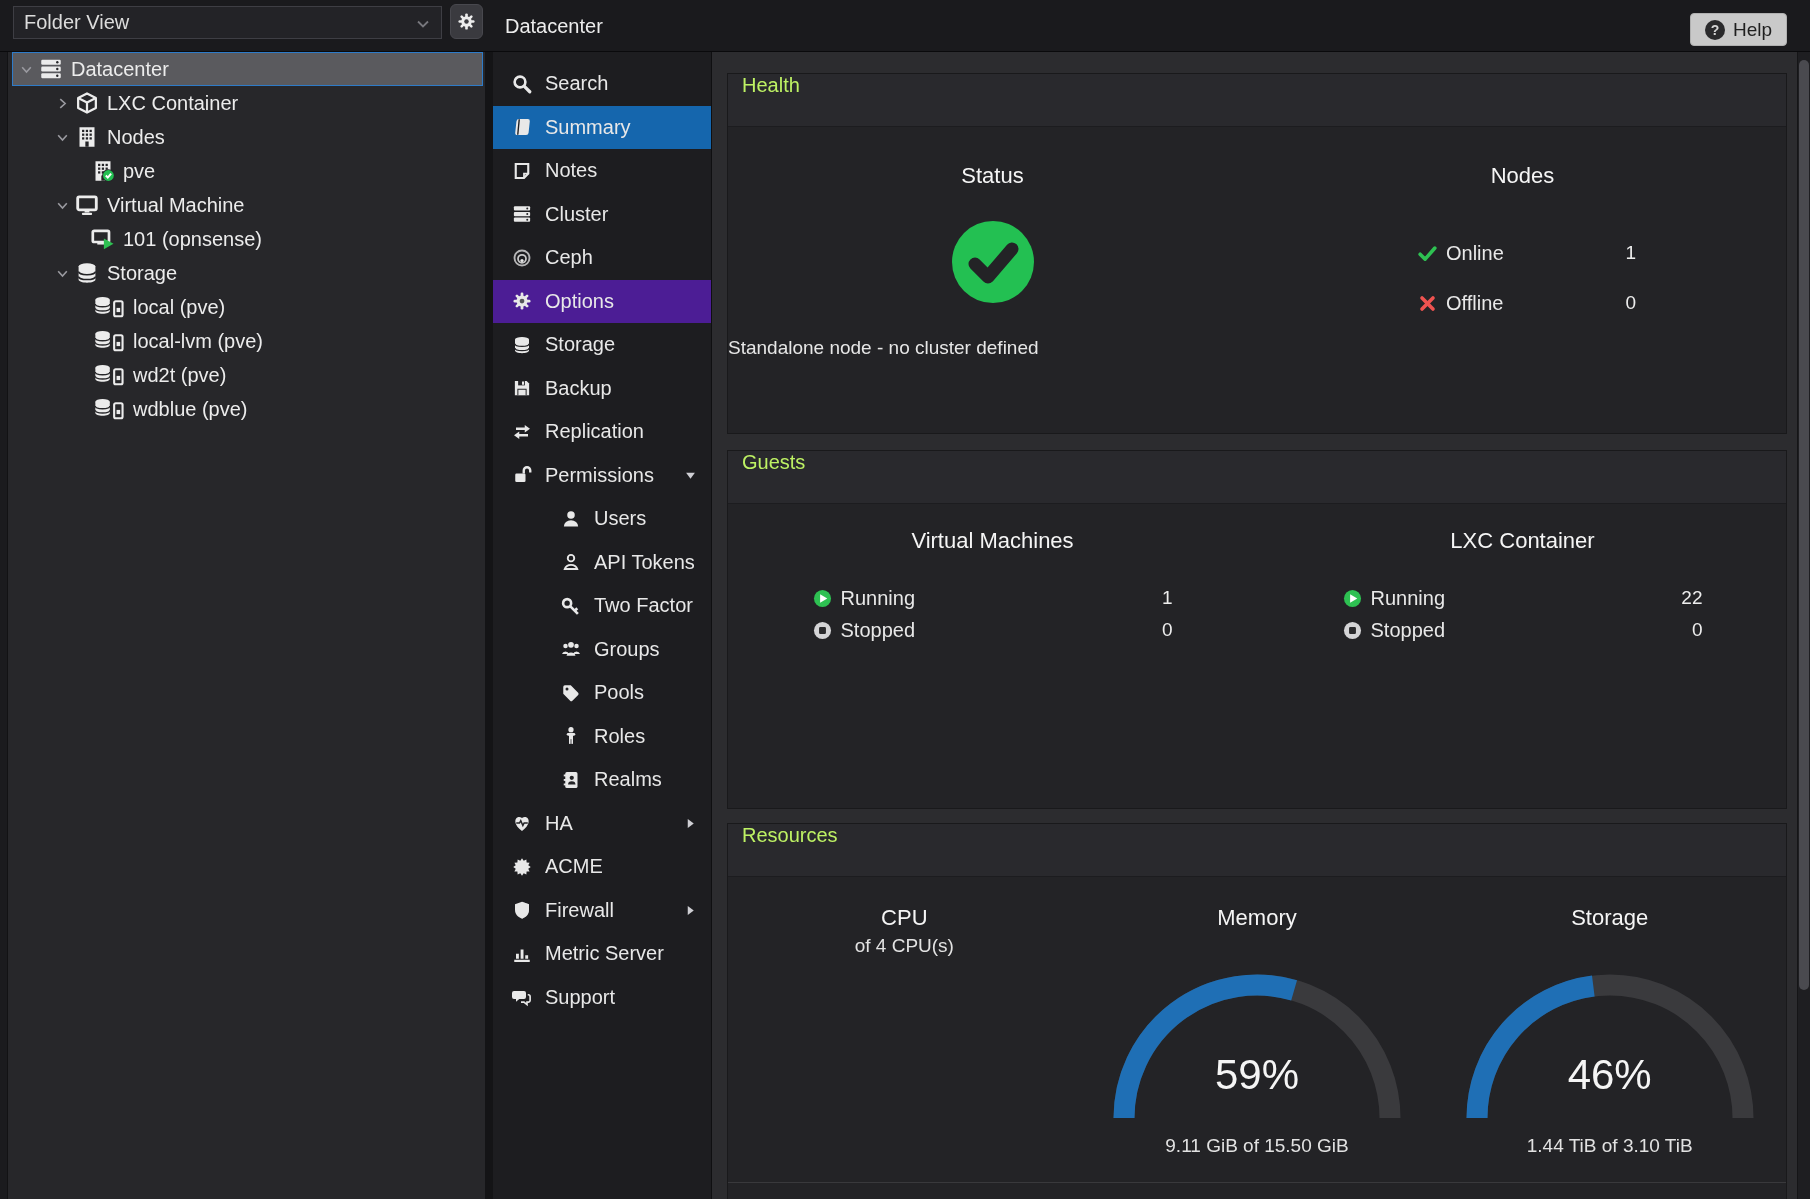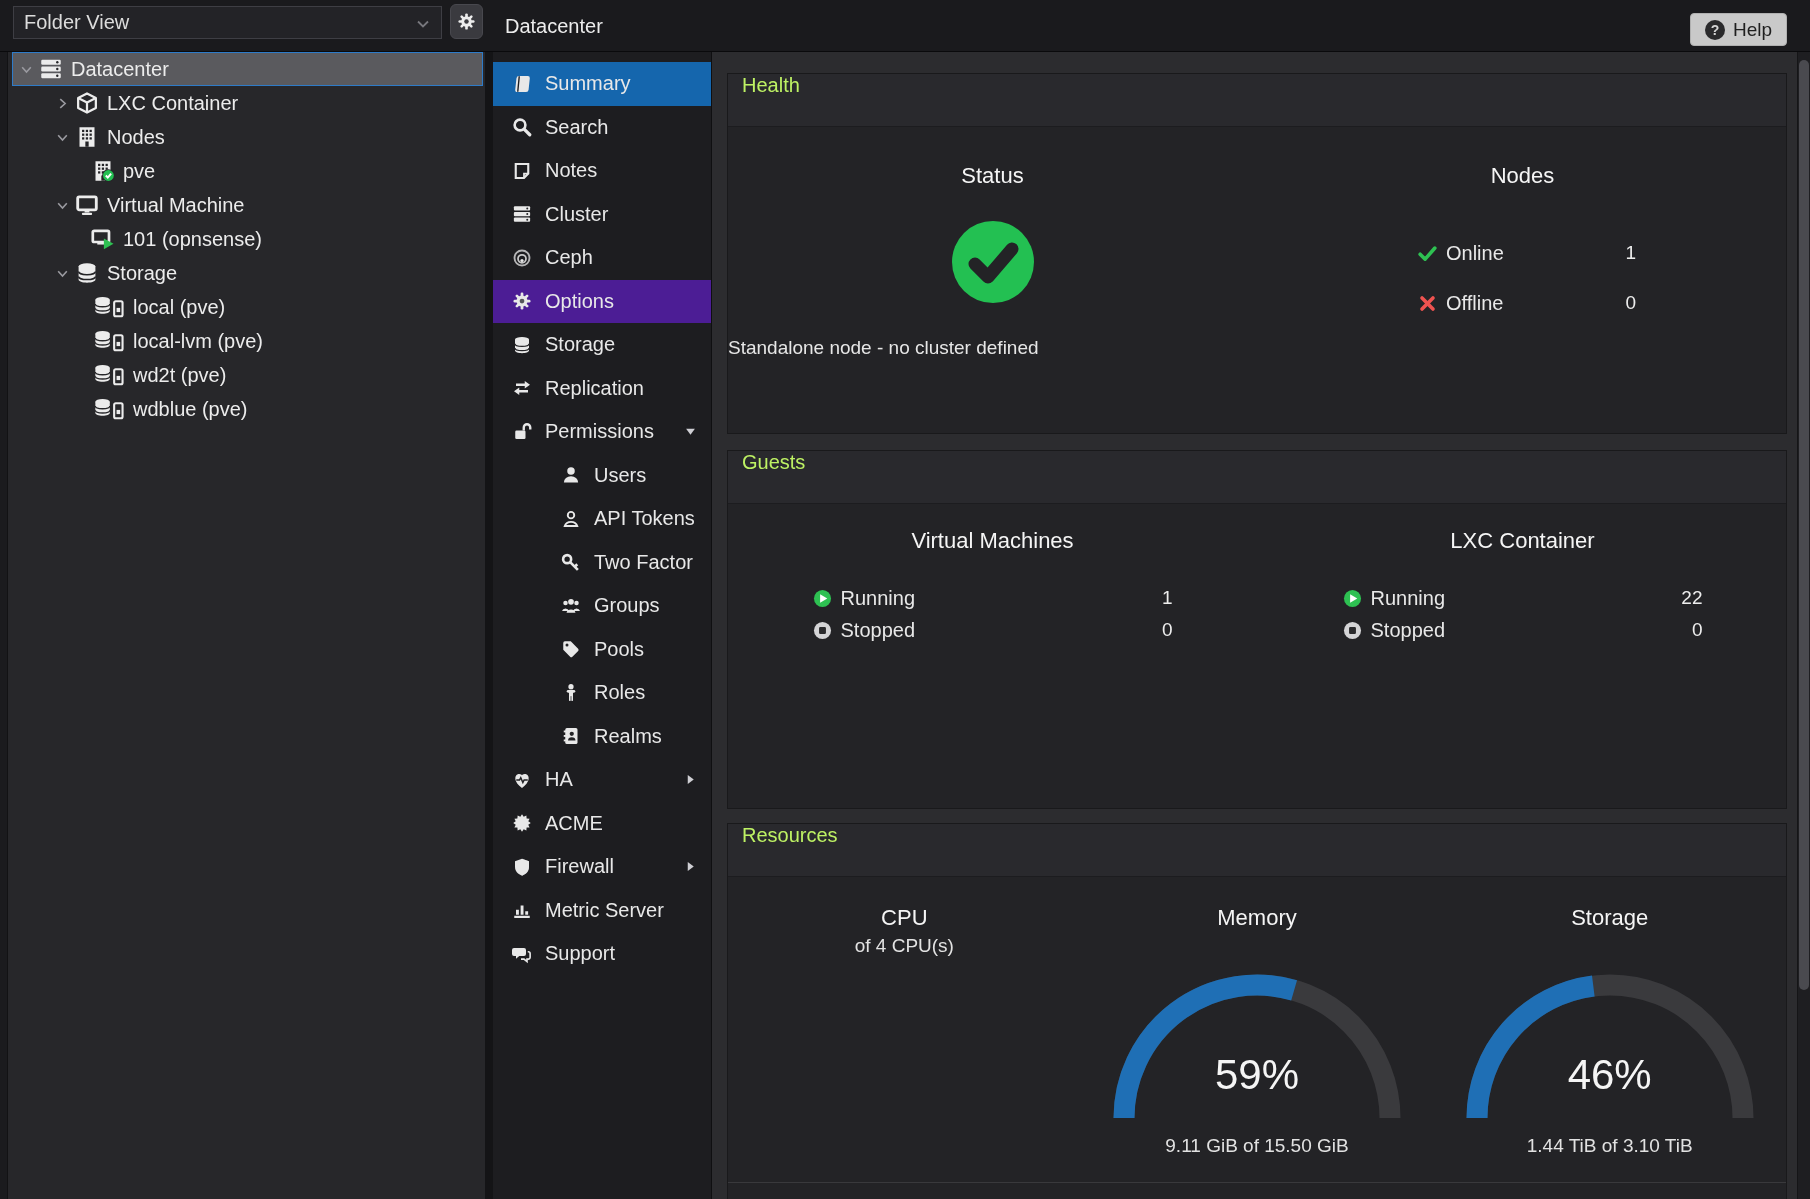--- a/index.html
+++ b/index.html
@@ -304,37 +304,37 @@
           </svg>
         </span>
         <span class="tree-label">wdblue (pve)</span>
       </div>
     </div>
   <div class="edge-strip"></div>
 </div>
 <div class="splitter"></div>
 
 <div class="menu" id="menu">
+    <div class="menu-row">
+      <span class="menu-ico">
+        <svg width="20" height="20" viewBox="0 0 16 16">
+          <circle cx="6.4" cy="6.4" r="4.3" fill="none" stroke="currentColor" stroke-width="2.1"></circle>
+          <line x1="9.7" y1="9.7" x2="14.2" y2="14.2" stroke="currentColor" stroke-width="2.6" stroke-linecap="round"></line>
+        </svg>
+      </span>
+      <span class="menu-label">Search</span>
+    </div>
     <div class="menu-row selected">
       <span class="menu-ico">
         <svg width="20" height="20" viewBox="0 0 16 16">
           <path d="M4.6 1.6 h7 a1.8 1.8 0 0 1 1.8 1.8 v9.2 a1.8 1.8 0 0 1 -1.8 1.8 h-7 a1.9 1.9 0 0 1 -1.9-1.9 v-9 a1.9 1.9 0 0 1 1.9-1.9 z" fill="currentColor" transform="skewX(-6) translate(1.2 0)"></path>
           <line x1="5.8" y1="1.8" x2="4.6" y2="14.2" stroke="#1d1d20" stroke-width="1.1"></line>
         </svg>
       </span>
       <span class="menu-label">Summary</span>
-    </div>
-    <div class="menu-row">
-      <span class="menu-ico">
-        <svg width="20" height="20" viewBox="0 0 16 16">
-          <circle cx="6.4" cy="6.4" r="4.3" fill="none" stroke="currentColor" stroke-width="2.1"></circle>
-          <line x1="9.7" y1="9.7" x2="14.2" y2="14.2" stroke="currentColor" stroke-width="2.6" stroke-linecap="round"></line>
-        </svg>
-      </span>
-      <span class="menu-label">Search</span>
     </div>
     <div class="menu-row">
       <span class="menu-ico">
         <svg width="20" height="20" viewBox="0 0 16 16">
           <path d="M3 2.4 h10 v7.6 l-3.4 3.6 H3 z" fill="none" stroke="currentColor" stroke-width="1.7"></path>
           <path d="M13 10 h-3.4 v3.6" fill="none" stroke="currentColor" stroke-width="1.4"></path>
         </svg>
       </span>
       <span class="menu-label">Notes</span>
     </div>
@@ -382,20 +382,32 @@
     </div>
     <div class="menu-row">
       <span class="menu-ico">
         <svg width="20" height="20" viewBox="0 0 16 16">
           <ellipse cx="8" cy="3.6" rx="5.6" ry="2.1" fill="currentColor"></ellipse>
           <path d="M2.4 3.6 v8.8 c0 1.2 2.5 2.1 5.6 2.1 s5.6-.9 5.6-2.1 v-8.8 z" fill="currentColor"></path>
           <path d="M2.4 7 c0 1.2 2.5 2.1 5.6 2.1 s5.6-.9 5.6-2.1 M2.4 10.3 c0 1.2 2.5 2.1 5.6 2.1 s5.6-.9 5.6-2.1" stroke="#232326" stroke-width="1" fill="none"></path>
         </svg>
       </span>
       <span class="menu-label">Storage</span>
+    </div>
+    <div class="menu-row">
+      <span class="menu-ico">
+        <svg width="20" height="20" viewBox="0 0 16 16">
+          <path d="M2.3 2.3 h9.4 l2 2 v9.4 h-11.4 z" fill="currentColor"></path>
+          <rect x="4.9" y="2.3" width="5.4" height="3.6" fill="#232326"></rect>
+          <rect x="8" y="2.8" width="1.6" height="2.6" fill="currentColor"></rect>
+          <rect x="4.3" y="8.6" width="7.4" height="5.1" fill="#232326"></rect>
+          <rect x="5.1" y="9.4" width="5.8" height="4.3" fill="currentColor"></rect>
+        </svg>
+      </span>
+      <span class="menu-label">Backup</span>
     </div>
     <div class="menu-row">
       <span class="menu-ico">
         <svg width="20" height="20" viewBox="0 0 16 16">
           <g stroke="currentColor" stroke-width="2" fill="none">
             <path d="M3.2 5.4 h7.6"></path>
             <path d="M12.8 10.6 h-7.6"></path>
           </g>
           <polygon points="10.2,2.4 14.4,5.4 10.2,8.4" fill="currentColor"></polygon>
           <polygon points="5.8,7.6 1.6,10.6 5.8,13.6" fill="currentColor"></polygon>

